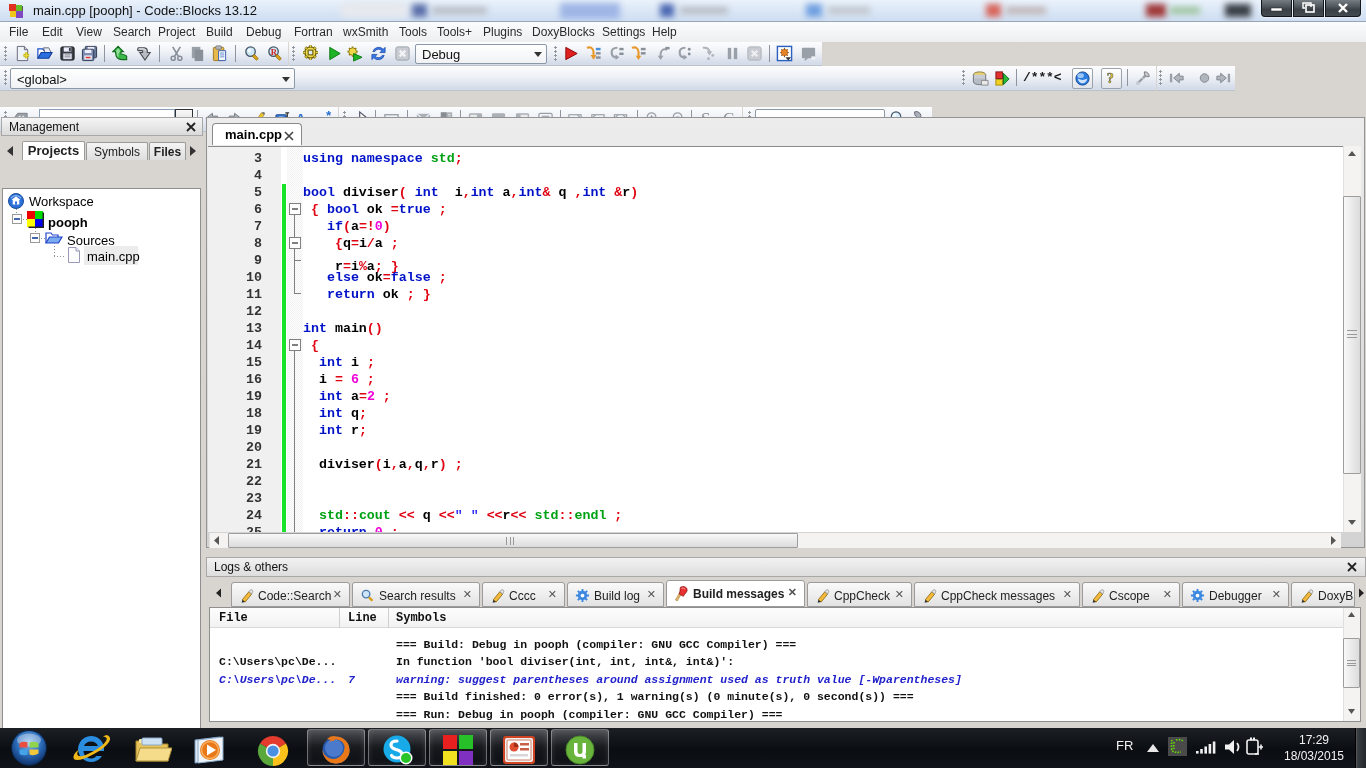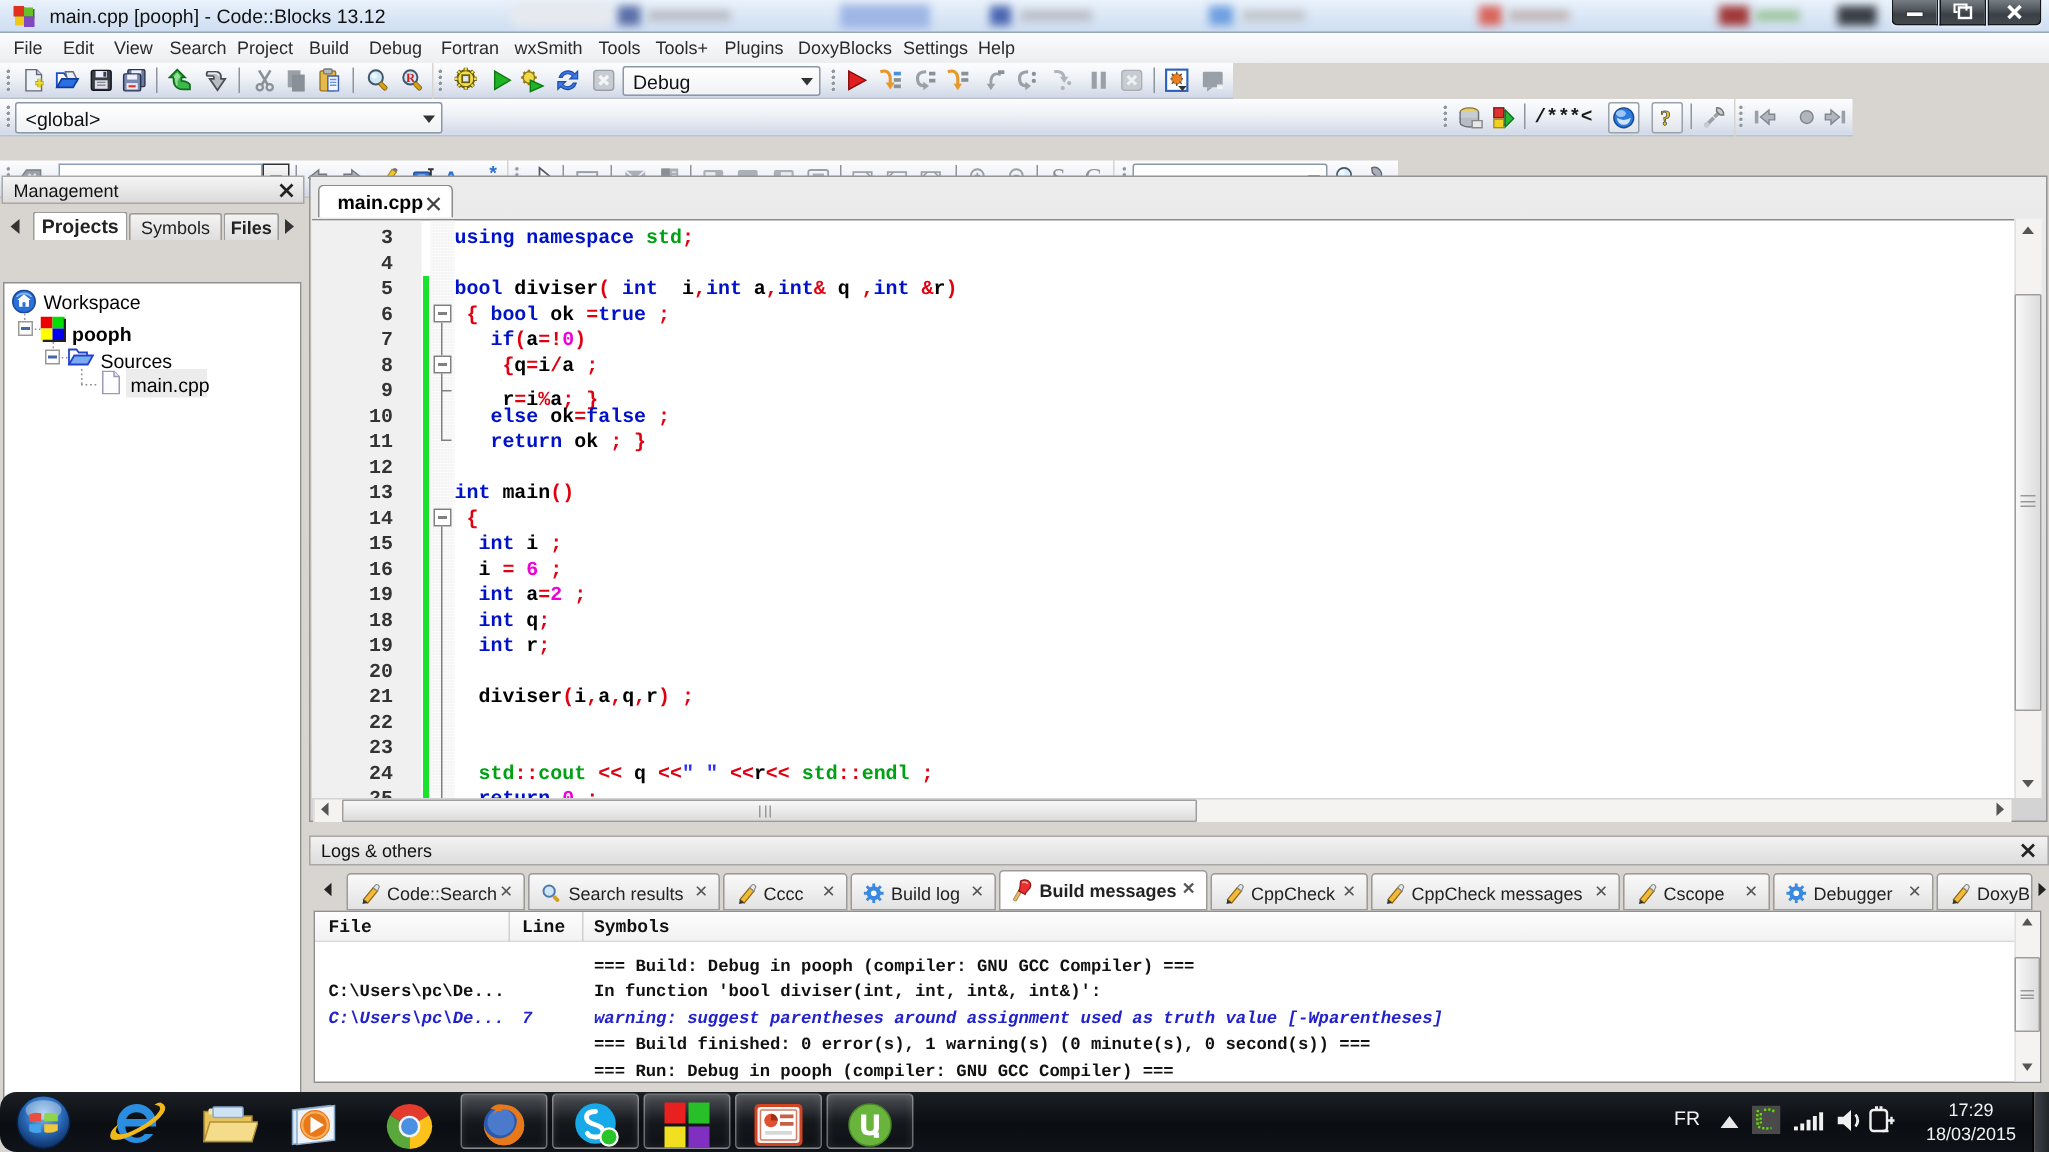--- a/index.html
+++ b/index.html
@@ -85,21 +85,21 @@
   border:1px solid #9b9b9b; border-radius:3px 3px 0 0; font-size:12px; color:#222; }
 .ltab.sel { top:2px; height:27px; background:#fff; font-weight:bold; z-index:2; }
 .ltab .lx { position:absolute; right:7px; top:5px; font-size:11px; color:#555; }
 .ltab .lt { position:absolute; left:26px; top:6px; white-space:nowrap; }
 .licon { position:absolute; left:7px; top:5px; width:15px; height:15px; }
 #logtable { position:absolute; left:209px; top:607px; width:1152px; height:115px; background:#fff;
   border:1px solid #8f8f8f; font:bold 11.5px "Liberation Mono", monospace; overflow:hidden; }
 .lrow { position:absolute; white-space:pre; height:18px; line-height:18px; color:#111; }
 
 #taskbar { position:absolute; top:728px; left:0; width:1366px; height:40px;
-  background:linear-gradient(#1c2025, #12151a 30%, #0a0d11 55%, #10141a);border-radius:11px; }
+  background:linear-gradient(#1c2025, #12151a 30%, #0a0d11 55%, #10141a); }
 .tkbtn { position:absolute; top:1px; width:58px; height:37px;
   border:1px solid rgba(255,255,255,0.38); border-radius:3px;
   background:linear-gradient(rgba(255,255,255,0.22),rgba(255,255,255,0.06) 45%,rgba(0,0,0,0.12)); box-shadow:inset 0 0 6px rgba(255,255,255,0.12); }
 .tray { color:#f2f2f2; font-size:12px; position:absolute; }
 </style>
 </head>
 <body>
 <div id="screen">
 
   <div id="titlebar">

